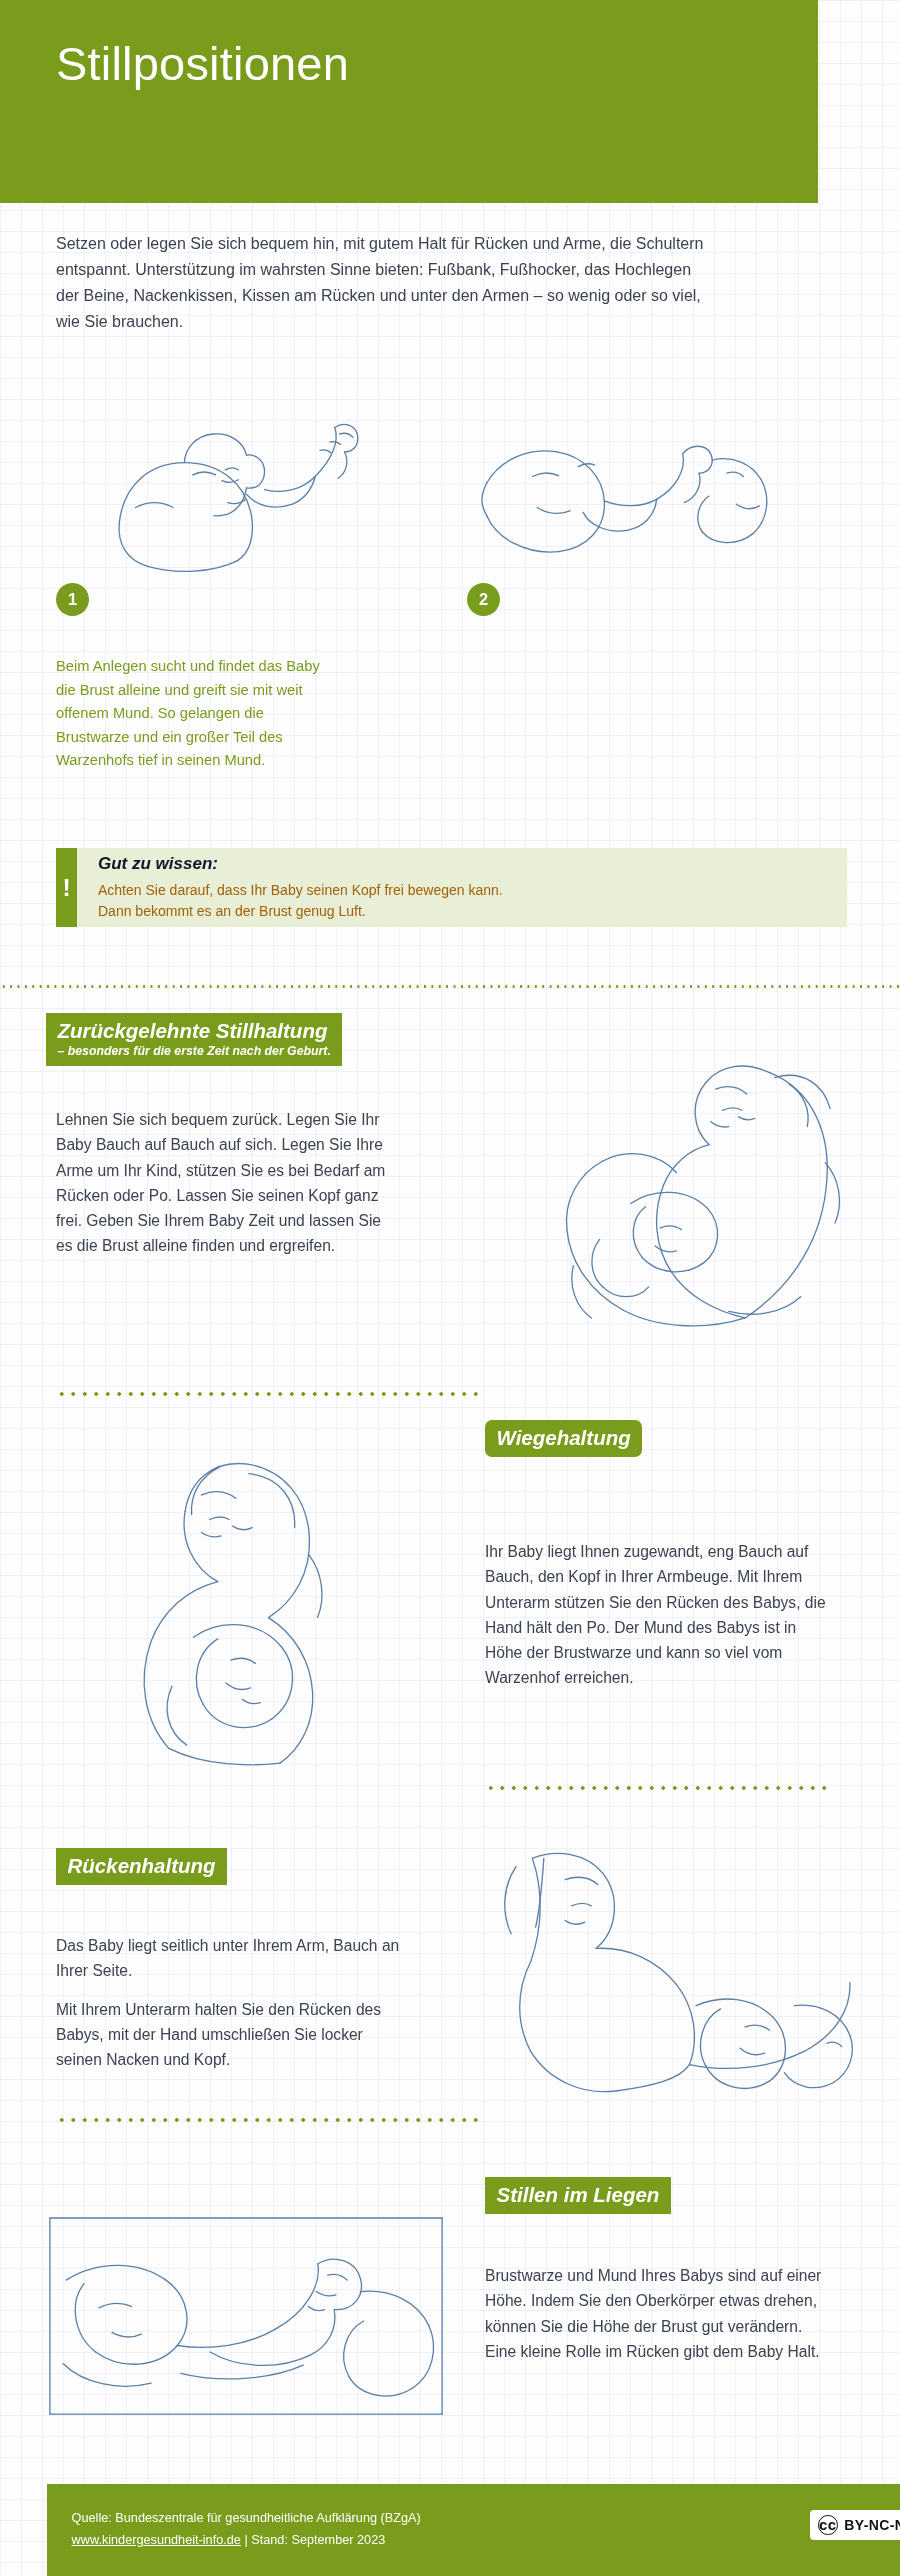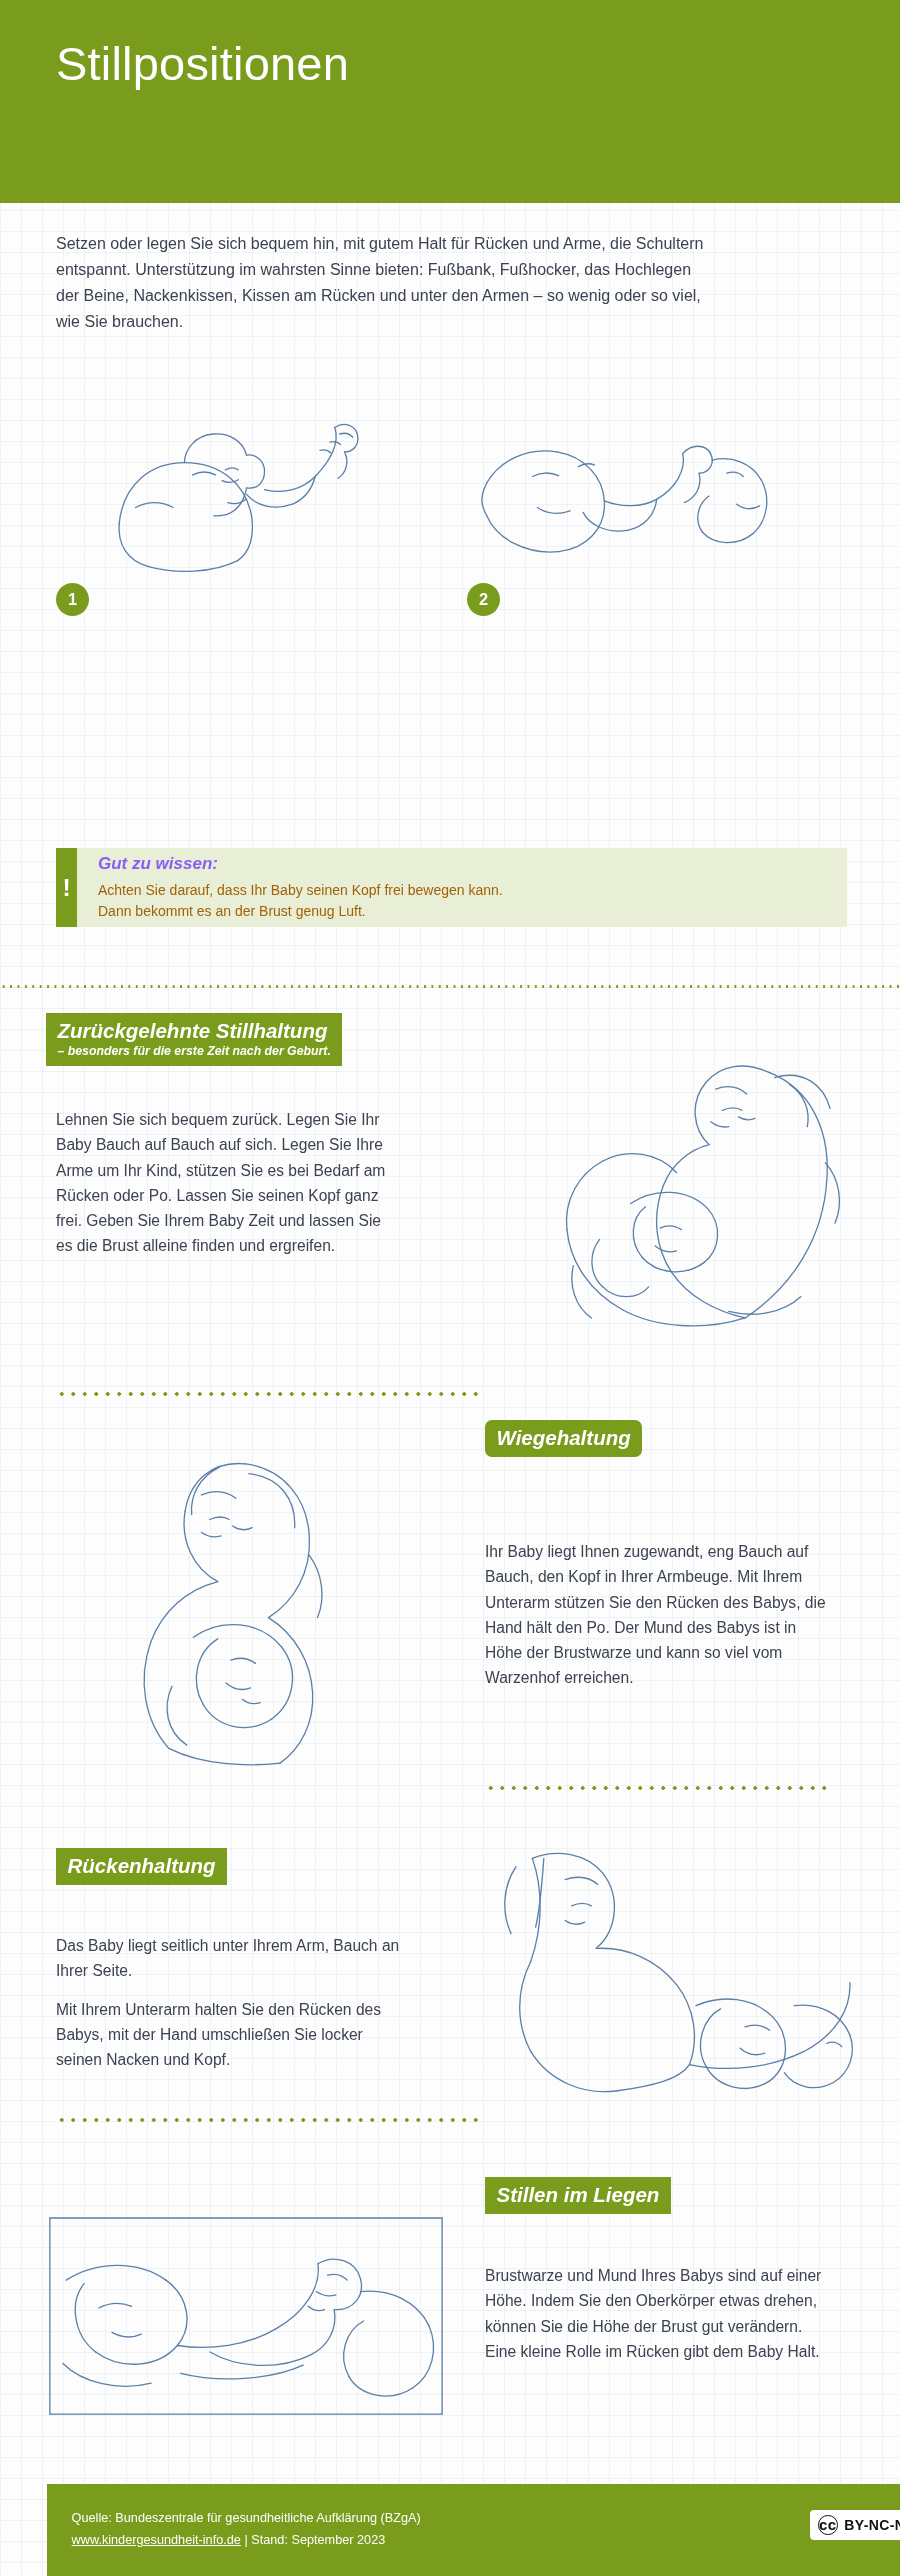--- a/index.html
+++ b/index.html
@@ -16,21 +16,21 @@
       repeating-linear-gradient(to right, rgba(120,150,180,0.10) 0 0.8px, transparent 0.8px 21px),
       repeating-linear-gradient(to bottom, rgba(120,150,180,0.10) 0 0.8px, transparent 0.8px 21px),
       #fdfdfd;
     overflow: hidden;
   }
 
   
   .header {
     position: absolute;
     left: 0; top: 0;
-    width: 900px;
+    width: 818px;
     height: 203px;
     background: #7a9c1c;
     padding: 34px 0 12px 56px;
   }
   .header h1 {
     color: #ffffff;
     font-weight: 400;
     font-size: 47px;
     line-height: 1.28;
     letter-spacing: 0.2px;
@@ -100,21 +100,21 @@
     position: absolute;
     left: 0; top: 0;
     width: 21px; height: 79px;
     color: #fff;
     font-size: 24.6px;
     font-weight: bold;
     display: flex; align-items: center; justify-content: center;
   }
   .gtk-body { padding-left: 21px; }
   .gtk-title {
-    color: #8b5cf6;
+    color: #0f172a;
     font-size: 17px;
     font-weight: bold;
     font-style: italic;
     margin-bottom: 6px;
   }
   .gtk-text {
     color: #a16207;
     font-size: 14px;
     line-height: 1.45;
   }
@@ -265,20 +265,21 @@
       <path d="M288 180 C278 166 282 146 296 136"></path>
       <path d="M318 108 q12 -4 20 4"></path>
       <path d="M330 146 q14 10 28 2"></path>
       <path d="M136 100 q10 -6 20 -2"></path>
     </svg>
   </div>
 
   <div class="badge" style="left:56px; top:583px;">1</div>
   <div class="badge" style="left:467px; top:583px;">2</div>
 
+  <div class="step-text" style="left:56px; top:655px;">Beim Anlegen sucht und findet das Baby die Brust alleine und greift sie mit weit offenem Mund. So gelangen die Brustwarze und ein großer Teil des Warzenhofs tief in seinen Mund.</div>
 
   <div class="gtk">
     <div class="gtk-bar">
       <div class="gtk-excl">!</div>
     </div>
     <div class="gtk-body">
       <div class="gtk-title">Gut zu wissen:</div>
       <div class="gtk-text">Achten Sie darauf, dass Ihr Baby seinen Kopf frei bewegen kann.</div>
       <div class="gtk-text">Dann bekommt es an der Brust genug Luft.</div>
     </div>

